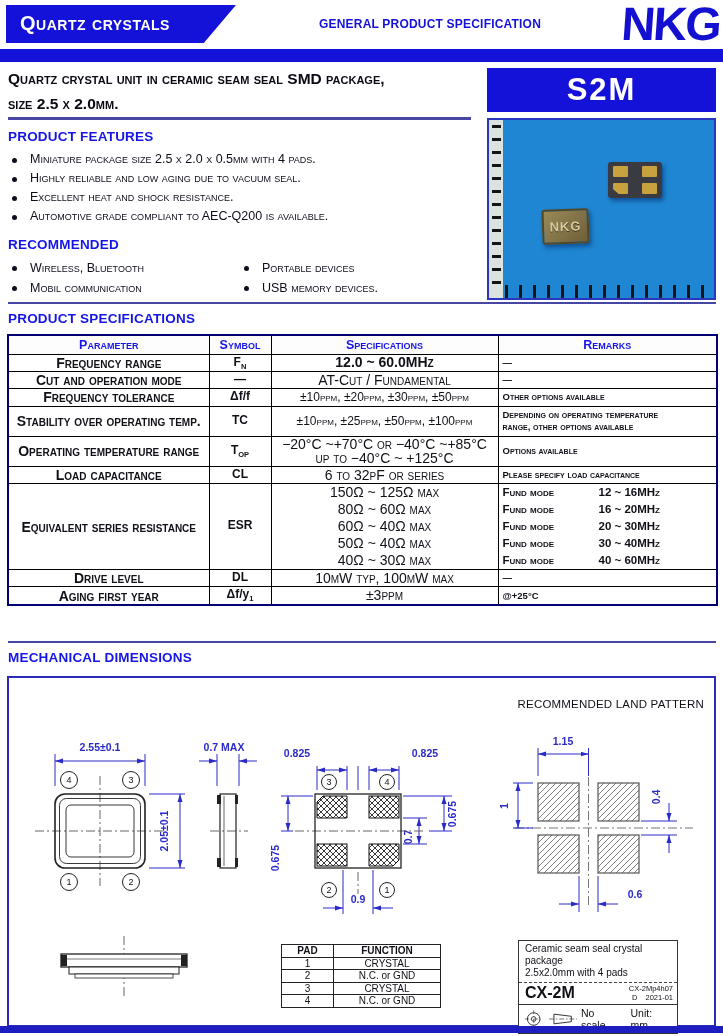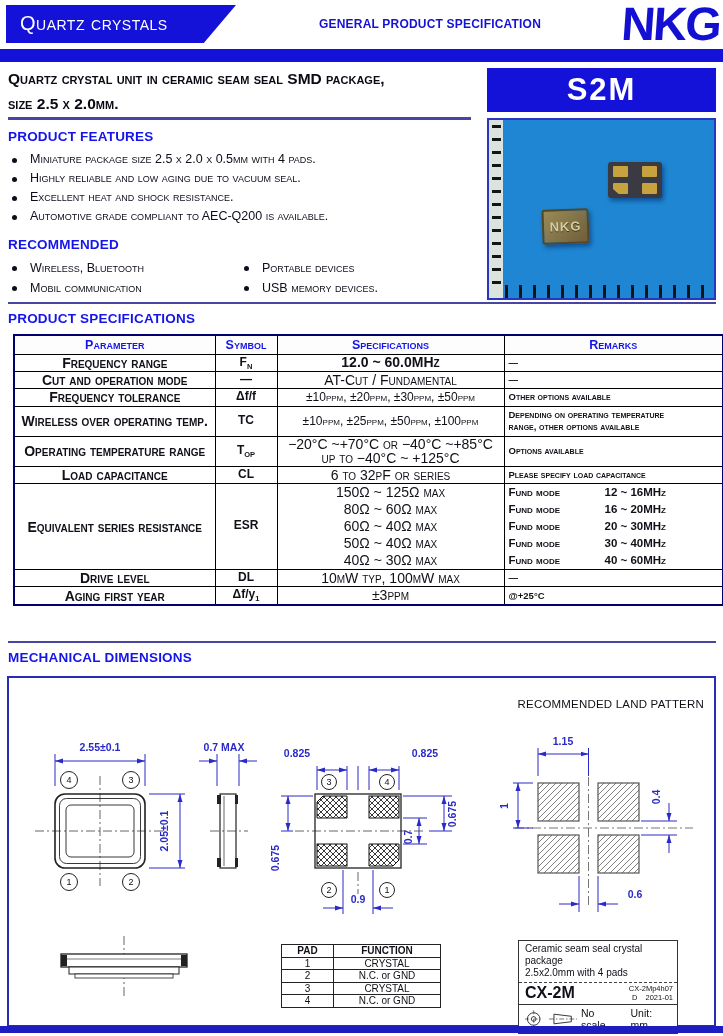--- a/index.html
+++ b/index.html
@@ -5,21 +5,21 @@
   * { margin:0; padding:0; box-sizing:border-box; }
   html,body { background:#fff; }
   body { font-family:"Liberation Sans", sans-serif; color:#101018; }
   #page { position:relative; width:723px; height:1036px; background:#fff; overflow:hidden; }
   .sc { font-variant:small-caps; }
   .abs { position:absolute; }
 
   
   .banner { left:6px; top:5px; width:230px; height:38px; background:#1411d8;
             clip-path:polygon(0 0,100% 0,86% 100%,0 100%); color:#fff;
-            font-weight:normal; font-size:20px; line-height:37px; padding-left:14px; letter-spacing:.5px; }
+            font-weight:bold; font-size:20px; line-height:37px; padding-left:14px; letter-spacing:.5px; }
   .doc-type { left:305px; top:17px; width:250px; text-align:center; color:#1411d8;
               font-weight:bold; font-size:12px; letter-spacing:.2px; }
   .logo { left:598px; top:-4px; width:122px; text-align:right; color:#1310d2;
           font-weight:bold; font-size:47px; letter-spacing:-2px; transform:skewX(-4deg); }
   .topbar { left:0; top:49px; width:723px; height:13px; background:#1411d8; }
 
   
   .title-text { left:8px; top:66px; width:472px; font-weight:bold; font-size:15.5px; line-height:25px; color:#0a0a14; }
   .title-rule { left:8px; top:117px; width:463px; height:3px; background:#4747a3; }
   .model-box { left:487px; top:68px; width:229px; height:44px; background:#1411d8; color:#fff;
@@ -51,21 +51,21 @@
   .pad-tl { left:5px; top:4px; } .pad-tr { right:5px; top:4px; } .pad-br { right:5px; bottom:4px; }
   .pad-bl { left:5px; bottom:4px; clip-path:polygon(0 0,100% 0,100% 100%,38% 100%,0 55%); }
   .chip-b { position:absolute; left:53px; top:89px; width:47px; height:35px;
             background:linear-gradient(135deg,#9a8a58,#6e5f3a); border:2px solid #544726;
             border-radius:3px; transform:rotate(-2deg); box-shadow:2px 3px 4px rgba(0,20,80,.45);
             display:flex; align-items:center; justify-content:center; }
   .chip-b span { color:#d6cb9e; font-weight:bold; font-size:13px; letter-spacing:1px;
             text-shadow:0 1px 0 rgba(0,0,0,.5); }
 
   
-  table.spec { left:13px; top:334px; width:709px; position:absolute; border-collapse:collapse;
+  table.spec { left:7px; top:334px; width:709px; position:absolute; border-collapse:collapse;
                table-layout:fixed;padding-left:12px; }
   table.spec td, table.spec th { border:1px solid #000; padding:0 4px; vertical-align:middle; }
   table.spec { border:2.5px solid #000070; }
   table.spec th { background:#fdfdfd; color:#1515e8; font-size:12.5px; font-weight:bold; height:19px; }
   .c-param { width:201px; } .c-sym { width:62px; } .c-spec { width:227px; } .c-rem { width:219px; }
   td.param { font-size:14px; font-weight:bold; height:15px;text-align:center; }
   td.sym { text-align:center; font-size:12px; font-weight:bold; }
   td.sym sub { font-size:7.5px; }
   td.specv { text-align:center; font-size:12px; line-height:14.5px; }
   td.specv.big { font-size:14px; }
@@ -179,21 +179,21 @@
       <td class="specv big sc">AT-Cut / Fundamental</td>
       <td class="rem sc">—</td>
     </tr>
     <tr class="r1l">
       <td class="param sc">Frequency tolerance</td>
       <td class="sym"><span>Δf/f</span><sub></sub></td>
       <td class="specv sc">±10ppm, ±20ppm, ±30ppm, ±50ppm</td>
       <td class="rem sc">Other options available</td>
     </tr>
     <tr class="r2l">
-      <td class="param sc">Wireless over operating temp.</td>
+      <td class="param sc">Stability over operating temp.</td>
       <td class="sym"><span>TC</span><sub></sub></td>
       <td class="specv sc">±10ppm, ±25ppm, ±50ppm, ±100ppm</td>
       <td class="rem sc">
         <div>Depending on operating temperature</div>
         <div>range, other options available</div>
       </td>
     </tr>
     <tr class="r2l">
       <td class="param sc">Operating temperature range</td>
       <td class="sym"><span>T</span><sub>OP</sub></td>

